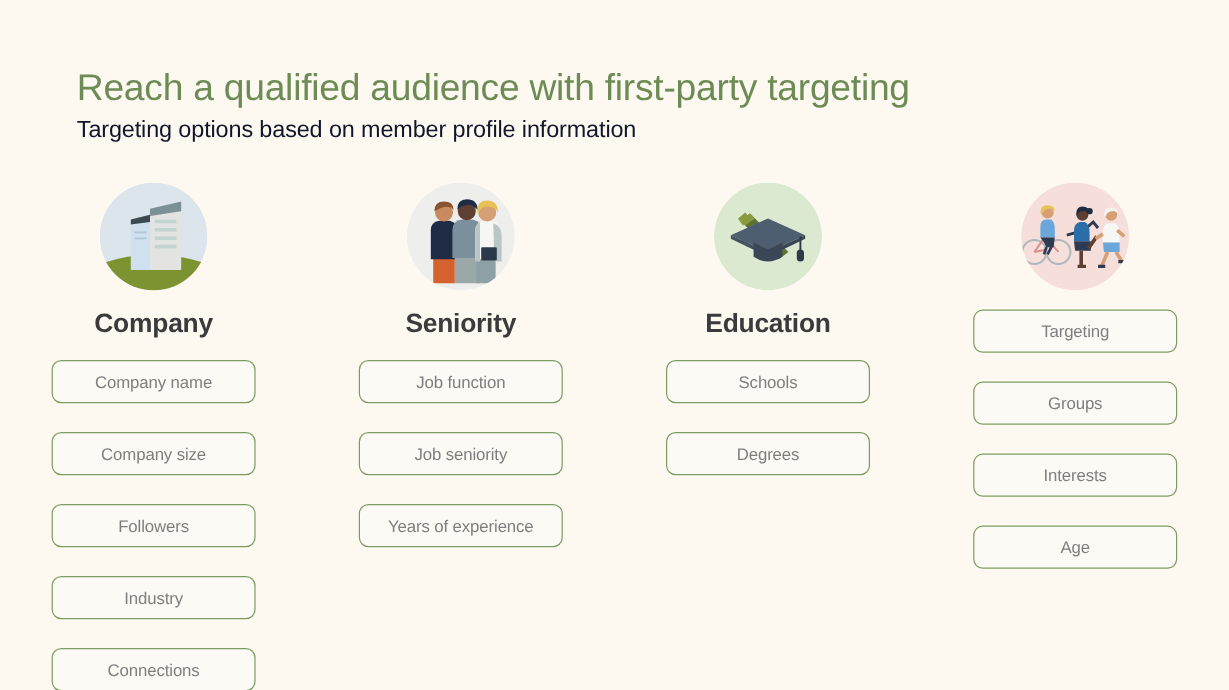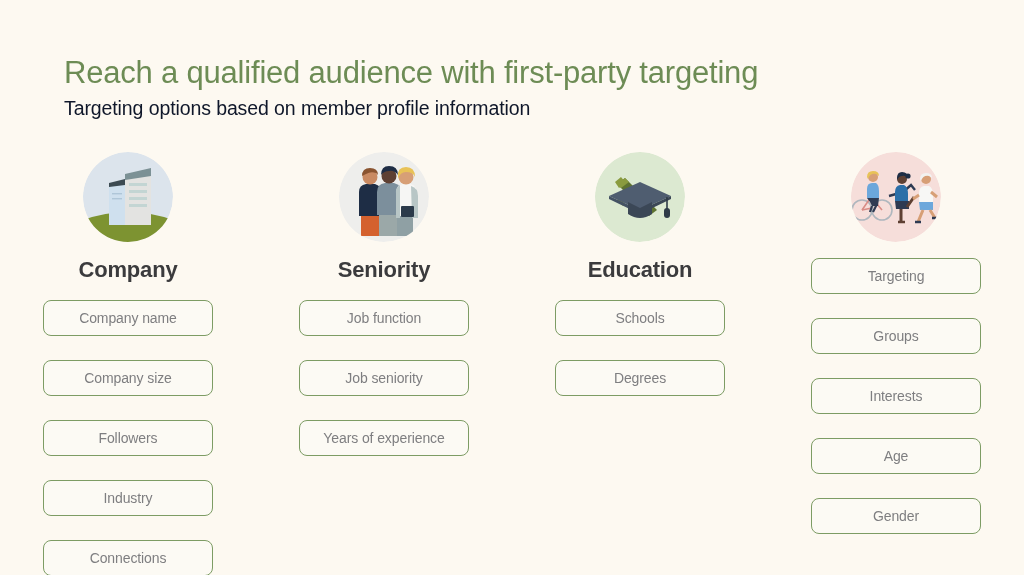--- a/index.html
+++ b/index.html
@@ -230,17 +230,16 @@
         <path d="M64 70 L70 70 M81 66 L87 66" stroke="#2E3A52" stroke-width="2.6" fill="none"></path>
         <circle cx="75" cy="27" r="5" fill="#D79F76"></circle>
         <path d="M69 27 Q69 21 75 21 Q81 21 81 26 L78 24 Q72 23 70 29 Z" fill="#F2F2F0"></path>
       </svg>
     </div>
     <div class="pill-list">
       <div class="pill">Targeting</div>
       <div class="pill">Groups</div>
       <div class="pill">Interests</div>
       <div class="pill">Age</div>
-      <div class="pill">Gender</div>
     </div>
   </div>
 
 </div>
 
 </body></html>

